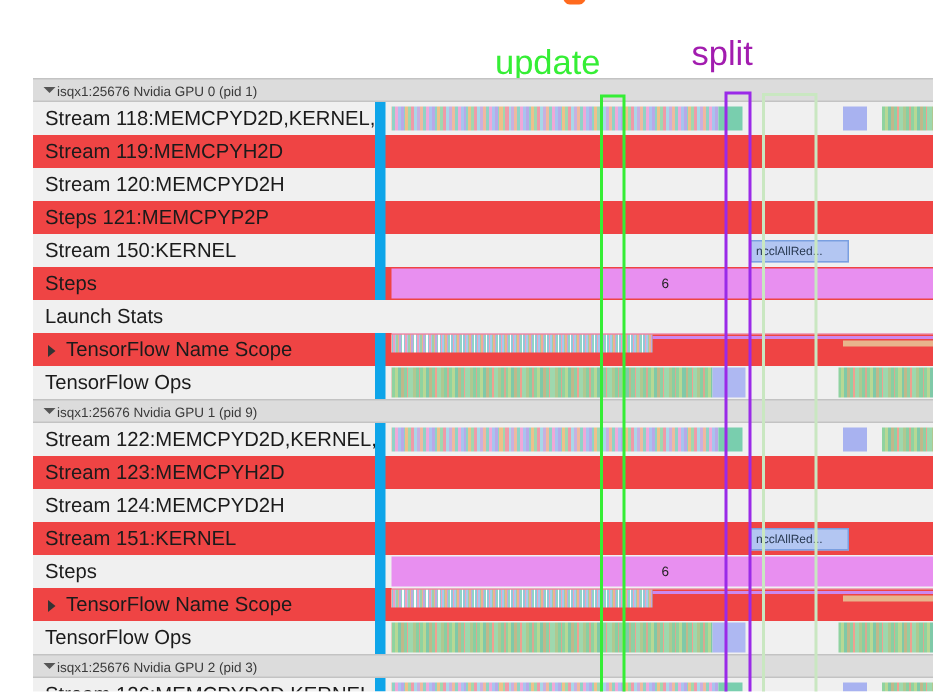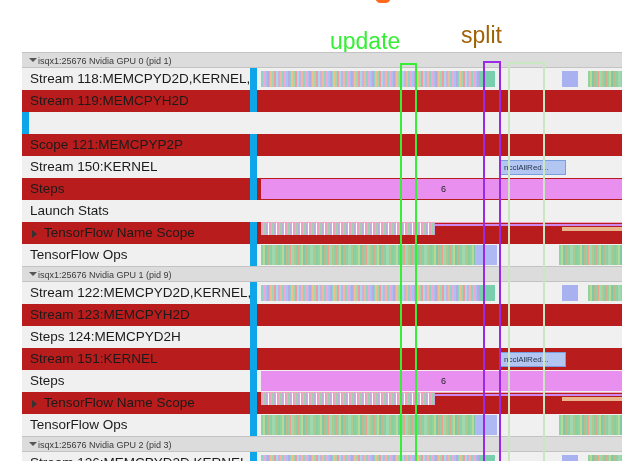--- a/index.html
+++ b/index.html
@@ -14,21 +14,21 @@
 
   
   .top-clip{
     position:absolute;left:375px;top:-10px;width:16px;height:13px;
     background:#ff6a1e;border-radius:6px/8px;
   }
 
   
   .anno{position:absolute;white-space:nowrap;font-weight:400;}
   .anno-concat{left:330px;top:28px;font-size:23px;color:#35ee35;}
-  .anno-split{left:461px;top:22px;font-size:23px;color:#a16207;}
+  .anno-split{left:461px;top:22px;font-size:23px;color:#a21caf;}
   .anno-nccl{left:427px;top:108px;font-size:21px;color:#4a7fd8;}
   .anno-weight{left:545px;top:305px;font-size:21px;color:#c9e7c1;line-height:24px;}
 
   
   .viewer{
     position:absolute;left:22px;top:52px;width:600px;height:409px;
     overflow:hidden;
   }
   .group{width:600px;}
   .group-header{
@@ -46,21 +46,21 @@
     width:0;height:0;
     border-left:4px solid #555;border-right:4px solid #555;
     border-top:4px solid #555;border-bottom:0;
     border-left-color:transparent;border-right-color:transparent;
   }
   .row{
     height:22px;position:relative;display:flex;align-items:center;
     box-sizing:border-box;
   }
   .row.shade{background:#f0f0f0;}
-  .row.white{background:#b91c1c;align-items:flex-end;}
+  .row.white{background:#ef4444;align-items:flex-end;}
   .row-label{
     width:228px;height:22px;line-height:22px;
     font-size:13.5px;color:#1b1b1b;
     padding-left:8px;box-sizing:border-box;
     white-space:nowrap;overflow:hidden;
     background:inherit;
     position:relative;z-index:3;
     flex:0 0 228px;
   }
   .row-label.indent{padding-left:22px;}
@@ -143,24 +143,25 @@
             <div class="bar" style="left: 222px; width: 16px; background: rgb(121, 206, 174);"></div>
             <div class="bar" style="left: 305px; width: 16px; background: rgb(168, 178, 240);"></div>
             <div class="bar stripes-green" style="left: 331px; width: 36px;"></div>
           </div>
         </div>
         <div class="row white">
           <div class="row-label"><span>Stream 119:MEMCPYH2D</span></div>
           <div class="track"></div>
         </div>
         <div class="row shade">
-          <div class="track"></div>
-        </div>
-        <div class="row white">
-          <div class="row-label"><span>Scope 121:MEMCPYP2P</span></div>
+          <div class="row-label"><span>Stream 120:MEMCPYD2H</span></div>
+          <div class="track"></div>
+        </div>
+        <div class="row white">
+          <div class="row-label"><span>Steps 121:MEMCPYP2P</span></div>
           <div class="track"></div>
         </div>
         <div class="row shade">
           <div class="row-label"><span>Stream 150:KERNEL</span></div>
           <div class="track">
             <div class="nccl-bar" style="left: 243px; top: 4px; width: 66px; height: 15px;">ncclAllRed...</div>
           </div>
         </div>
         <div class="row white">
           <div class="row-label"><span>Steps</span></div>
@@ -200,21 +201,21 @@
             <div class="bar" style="left: 222px; width: 16px; background: rgb(121, 206, 174);"></div>
             <div class="bar" style="left: 305px; width: 16px; background: rgb(168, 178, 240);"></div>
             <div class="bar stripes-green" style="left: 331px; width: 36px;"></div>
           </div>
         </div>
         <div class="row white">
           <div class="row-label"><span>Stream 123:MEMCPYH2D</span></div>
           <div class="track"></div>
         </div>
         <div class="row shade">
-          <div class="row-label"><span>Steps 124:MEMCPYD2H</span></div>
+          <div class="row-label"><span>Stream 124:MEMCPYD2H</span></div>
           <div class="track"></div>
         </div>
         <div class="row white">
           <div class="row-label"><span>Stream 151:KERNEL</span></div>
           <div class="track">
             <div class="nccl-bar" style="left: 243px; top: 4px; width: 66px; height: 15px;">ncclAllRed...</div>
           </div>
         </div>
         <div class="row shade">
           <div class="row-label"><span>Steps</span></div>

